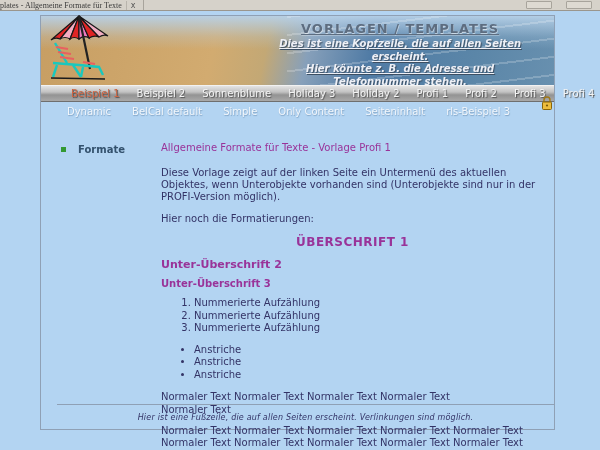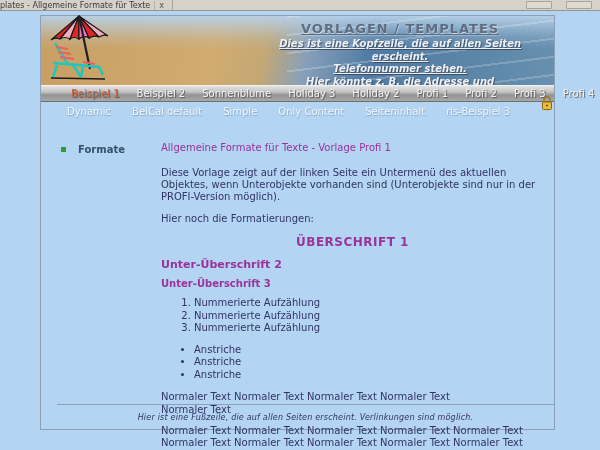--- a/index.html
+++ b/index.html
@@ -12,21 +12,21 @@
 
   
   .chrome-bar{
     position:absolute; top:0; left:0; width:600px; height:11px;
     background:#d6d2ca; border-bottom:1px solid #9a968e;
     display:flex; align-items:center; font-size:8px; color:#3a3a3a;
     white-space:nowrap; overflow:hidden;
   }
   .chrome-tab{ display:flex; align-items:center; height:11px; padding-right:4px;
     border-right:1px solid #a8a49c; }
-  .chrome-tab-title{ padding:0 4px 0 0; letter-spacing:0; }
+  .chrome-tab-title{ padding:0 4px 0 0; letter-spacing:0;font-family:Liberation Serif, serif; }
   .chrome-close{ font-size:8px; color:#555; padding:0 4px; border-left:1px solid #b8b4ac; cursor:default; }
   .chrome-buttons{ position:absolute; right:8px; top:1px; display:flex; gap:14px; }
   .chrome-btn{ width:26px; height:8px; background:#dedad2; border:1px solid #a8a49c; border-radius:1px; }
 
   
   .page-box{
     position:absolute; left:40px; top:15px; width:515px; height:415px;
     background:#b3d4f2; border:1px solid #8fa0b5;
   }
 
@@ -128,22 +128,22 @@
 
 <div class="page-box">
 
   <div class="header-image">
     <div class="waves"></div>
     <div class="header-text">
       <div class="header-title">VORLAGEN / TEMPLATES</div>
       <div class="header-subtitle">
 
       <div>Dies ist eine Kopfzeile, die auf allen Seiten erscheint.</div>
+          <div>Hier könnte z. B. die Adresse und</div>
           <div>Telefonnummer stehen.</div>
-          <div>Hier könnte z. B. die Adresse und</div>
         </div>
     </div>
   </div>
 
   <svg class="beach-clipart" viewBox="0 0 80 74">
 
     <g stroke="#181818" stroke-width="1.2">
       <path d="M36 3 L8 27 Q12 24 17 26 L36 3" fill="#e02525"></path>
       <path d="M36 3 L17 26 Q22 23 27 26 L36 3" fill="#f4aec2"></path>
       <path d="M36 3 L27 26 Q31 23 36 26 L36 3" fill="#e02525"></path>

